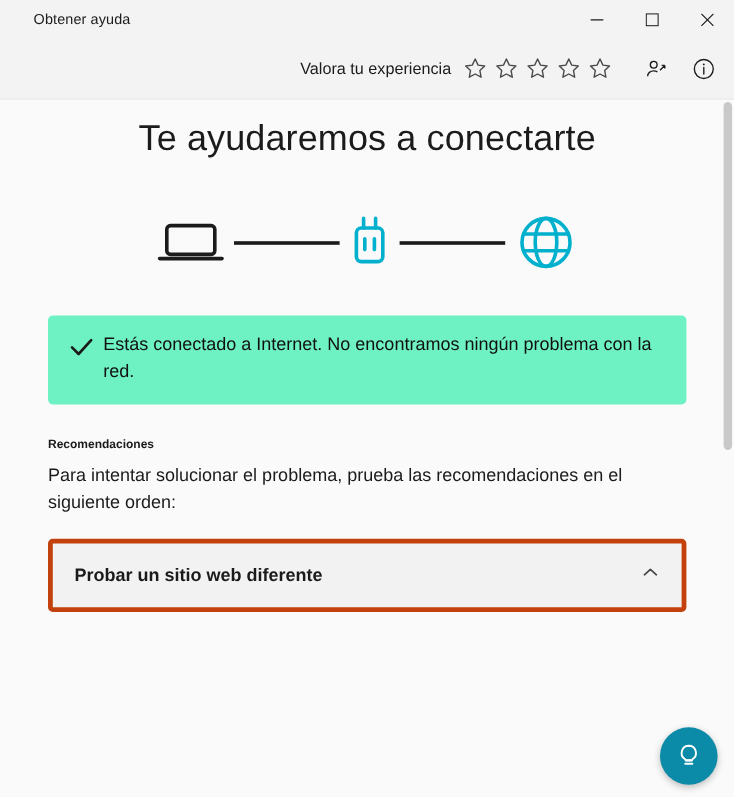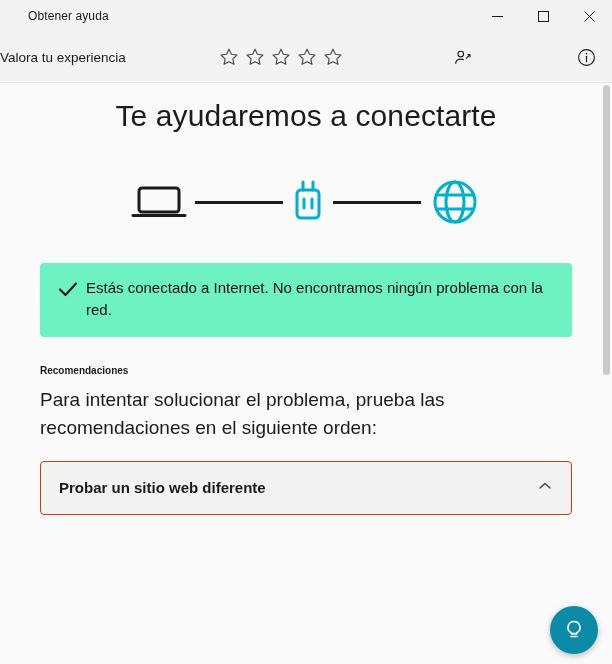--- a/index.html
+++ b/index.html
@@ -35,21 +35,21 @@
     display: flex; align-items: center; justify-content: center;
     color: #1b1b1b;
   }
   .winbtn svg { display: block; }
   
   .cmdbar {
     height: 50px;
     flex: 0 0 50px;
     background: #f3f3f3;
     display: flex; align-items: center;
-    justify-content: space-between;
+    justify-content: flex-end;
     padding-right: 6px;
   }
   .rate-label {
     font-size: 13.5px;
     color: #1b1b1b;
     margin-right: 10px;
   }
   .stars { display: flex; align-items: center; gap: 6px; margin-right: 16px; }
   .star { width: 20px; height: 20px; display: block; }
   .cmd-icon {
@@ -116,31 +116,31 @@
     padding-left: 4px;
   }
   
   h2.section-title {
     font-size: 10px;
     font-weight: 700;
     color: #1b1b1b;
     margin: 28px 0 0 0;
   }
   p.section-desc {
-    font-size: 19px;
+    font-size: 15px;
     color: #1b1b1b;
     line-height: 1.5;
     margin: 10px 0 0 0;
   }
   
   .accordion {
     margin-top: 18px;
     background: #f2f2f2;
     border-radius: 4px;
-    border: 1px solid #c2410c;
+    border: 4px solid #c2410c;
     overflow: hidden;
   }
   .acc-header {
     display: flex; align-items: center;
     padding: 16px 18px;
     cursor: default;
   }
   .acc-header .acc-title {
     flex: 1;
     font-size: 15px;

